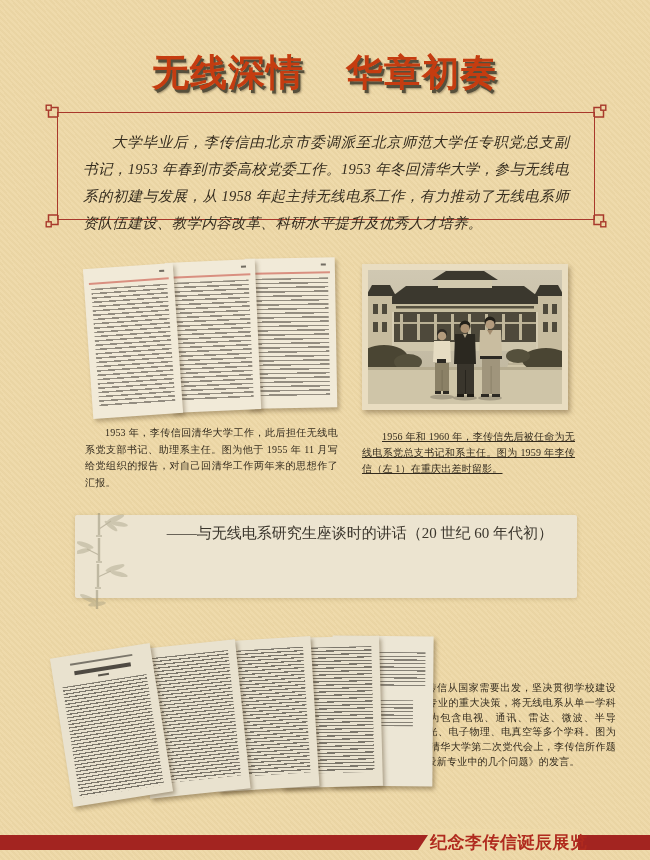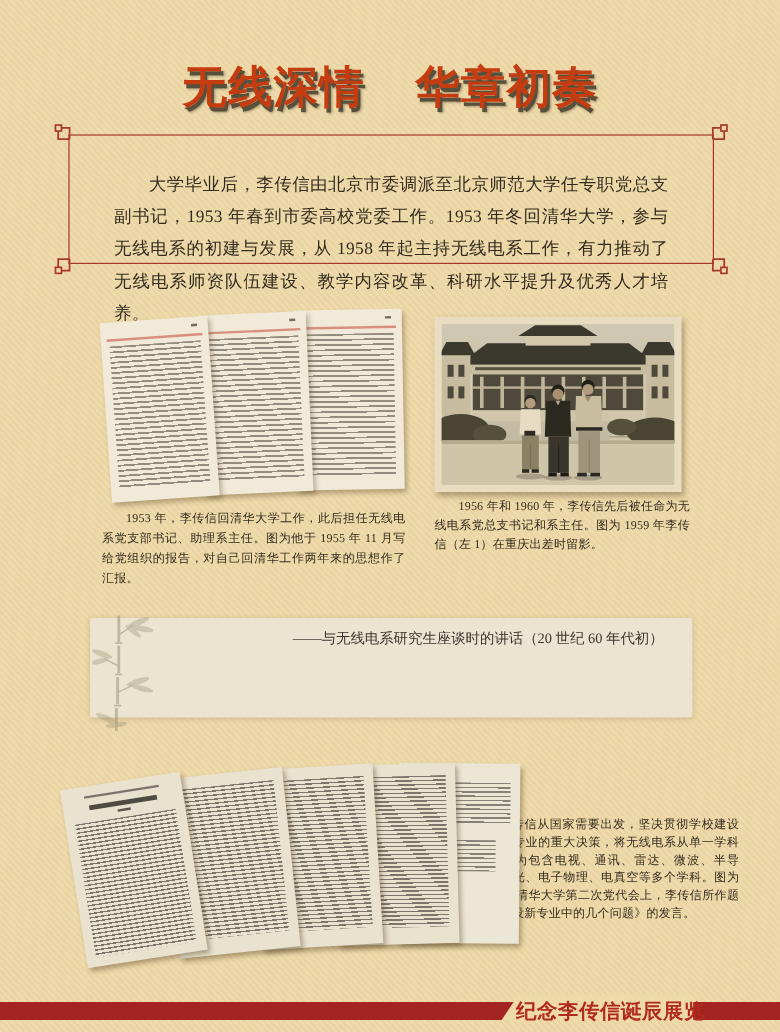--- a/index.html
+++ b/index.html
@@ -14,21 +14,21 @@
   
   .title{position:absolute;top:48px;left:0;width:100%;text-align:center;
     font-size:37px;font-weight:bold;color:var(--title-red,#c53c10);
     text-shadow:2px 3px 0 var(--title-shadow,#56503c), 3px 4px 2px rgba(70,60,40,.45);
     letter-spacing:1px;}
   .title .t2{margin-left:42px;}
   
   .intro-box{position:absolute;left:57px;top:112px;width:494px;height:80px;
     border:1.5px solid var(--frame-red,#a8382b);padding:12px 21px 14px;
     font-size:14.5px;line-height:27px;text-align:justify;}
-  .intro-box p{margin:16px;text-indent:2em;letter-spacing:.3px;}
+  .intro-box p{margin:4px;text-indent:2em;letter-spacing:.3px;font-style:italic;}
   .corner{position:absolute;width:14px;height:14px;color:var(--frame-red,#a8382b);}
   .corner.tl{top:-13px;left:-13px;}
   .corner.tr{top:-13px;right:-13px;transform:scaleX(-1);}
   .corner.bl{bottom:-13px;left:-13px;transform:scaleY(-1);}
   .corner.br{bottom:-13px;right:-13px;transform:scale(-1,-1);}
   
   .manuscripts{position:absolute;left:86px;top:258px;width:252px;height:162px;}
   .ms-page{position:absolute;width:90px;height:150px;background:var(--paper,#f1ead8);
     box-shadow:2px 3px 4px rgba(96,74,44,.4);}
   .ms-page.p1{left:2px;top:8px;transform:rotate(-4deg);z-index:3;}
@@ -39,28 +39,28 @@
     background:repeating-linear-gradient(to bottom, rgba(70,64,56,.55) 0 1.5px, transparent 1.5px 4.3px);}
   .ms-num{position:absolute;top:6px;right:9px;width:5px;height:2px;background:rgba(60,55,48,.7);}
   
   .photo{position:absolute;left:362px;top:264px;width:194px;height:134px;
     background:#e9ddc1;padding:6px;box-shadow:2px 3px 5px rgba(96,74,44,.45);}
   .photo svg{display:block;}
   
   .caption{font-size:10px;text-align:justify;letter-spacing:.2px;}
   .caption p{margin:0;text-indent:2em;}
   .cap-left{position:absolute;left:85px;top:425px;width:253px;line-height:16.5px;}
-  .cap-right{position:absolute;left:362px;top:415px;width:213px;line-height:16px;}
+  .cap-right{position:absolute;left:362px;top:429px;width:213px;line-height:16px;text-decoration:underline;}
   
   .quote-box{position:absolute;left:75px;top:515px;width:502px;height:83px;
     background:var(--quote-bg,#ece4d0);border-radius:2px;
     box-shadow:0 1px 4px rgba(120,95,55,.25);}
   .bamboo{position:absolute;left:2px;top:-4px;opacity:.6;}
   .quote-line{margin:15px 20px 0 52px;font-size:15px;letter-spacing:.4px;color:#3a352c;}
-  .quote-attr{margin:9px 24px 0 0;text-align:right;font-size:12px;color:#3a352c;}
+  .quote-attr{margin:9px 24px 0 0;text-align:right;font-size:15px;color:#3a352c;}
   
   .docs{position:absolute;left:58px;top:636px;width:336px;height:170px;}
   .doc-page{position:absolute;width:101px;height:150px;background:var(--doc-paper,#e9e2cf);
     box-shadow:2px 3px 4px rgba(90,70,40,.45);}
   .doc-page.d1{left:3px;top:14px;transform:rotate(-9deg);z-index:5;}
   .doc-page.d2{left:84px;top:8px;transform:rotate(-6deg);z-index:4;}
   .doc-page.d3{left:156px;top:3px;transform:rotate(-3.5deg);z-index:3;}
   .doc-page.d4{left:222px;top:1px;transform:rotate(-1.5deg);z-index:2;}
   .doc-page.d5{left:274px;top:0;transform:rotate(.5deg);z-index:1;background:#ece6d5;}
   .doc-head{height:1.6px;width:62%;margin:8px auto 0;background:rgba(50,46,40,.6);}

